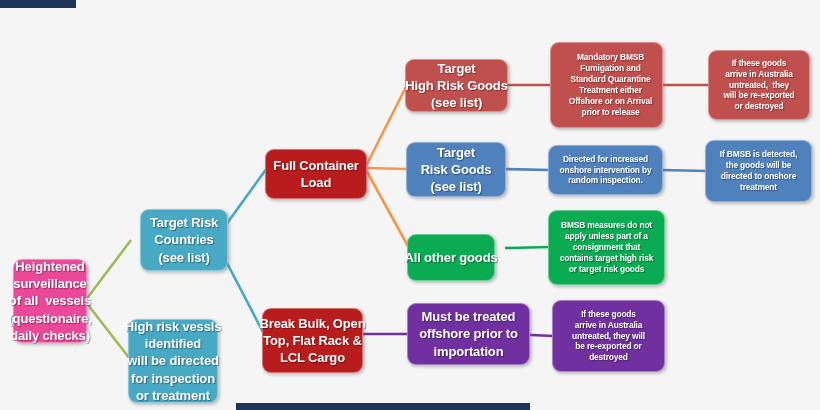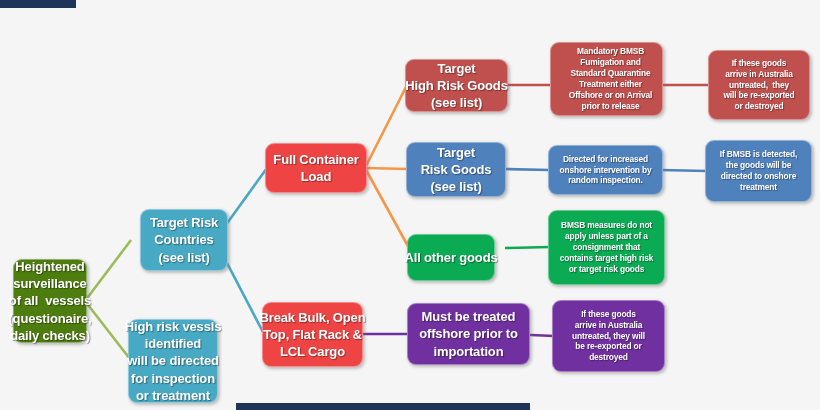--- a/index.html
+++ b/index.html
@@ -12,23 +12,23 @@
   .node{
     position:absolute;z-index:1;box-sizing:border-box;
     border-radius:9px;border:1px solid rgba(255,255,255,0.38);
     color:#fff;font-weight:700;font-size:13px;line-height:1.32;letter-spacing:-0.15px;
     display:flex;align-items:center;justify-content:center;text-align:center;
     white-space:pre;
     text-shadow:1px 1px 1px rgba(0,0,0,0.38);
     box-shadow:1.5px 1.5px 3px rgba(120,120,120,0.42);
   }
   .small{font-size:8.4px;line-height:1.3;}
-  .olive{background:#4d7c0f;}
+  .olive{background:#ec4899;}
   .teal{background:#47a9c4;}
-  .orange{background:#ef4444;}
+  .orange{background:#b91c1c;margin-top:6px;}
   .red{background:#c0504d;}
   .blue{background:#4f81bd;}
   .green{background:#0aab52;}
   .purple{background:#7030a0;}
   .edge-bar{position:absolute;z-index:2;background:#1f3456;}
   #edge-bar-top{left:0;top:0;width:76px;height:8px;}
   #edge-bar-bottom{left:236px;top:403px;width:294px;height:7px;}
   line{stroke-width:2.6px;fill:none;}
   .l-olive{stroke:#9bbb59;}
   .l-teal{stroke:#47a9c4;}
@@ -88,21 +88,21 @@
 <div class="node blue" style="left:406px;top:142px;width:100px;height:55px;">Target
 Risk Goods
 (see list)</div>
 
 <div class="node green" style="left:407px;top:234px;width:88px;height:47px;">All other goods</div>
 
 <div class="node purple" style="left:407px;top:303px;width:123px;height:62px;">Must be treated
 offshore prior to
 importation</div>
 
-<div class="node red small" style="left:550px;top:42px;width:113px;height:74px;padding-left:8px;">Mandatory BMSB
+<div class="node red small" style="left:550px;top:42px;width:113px;height:86px;padding-left:8px;">Mandatory BMSB
 Fumigation and
 Standard Quarantine
 Treatment either
 Offshore or on Arrival
 prior to release</div>
 
 <div class="node blue small" style="left:548px;top:145px;width:115px;height:50px;">Directed for increased
 onshore intervention by
 random inspection.</div>
 

